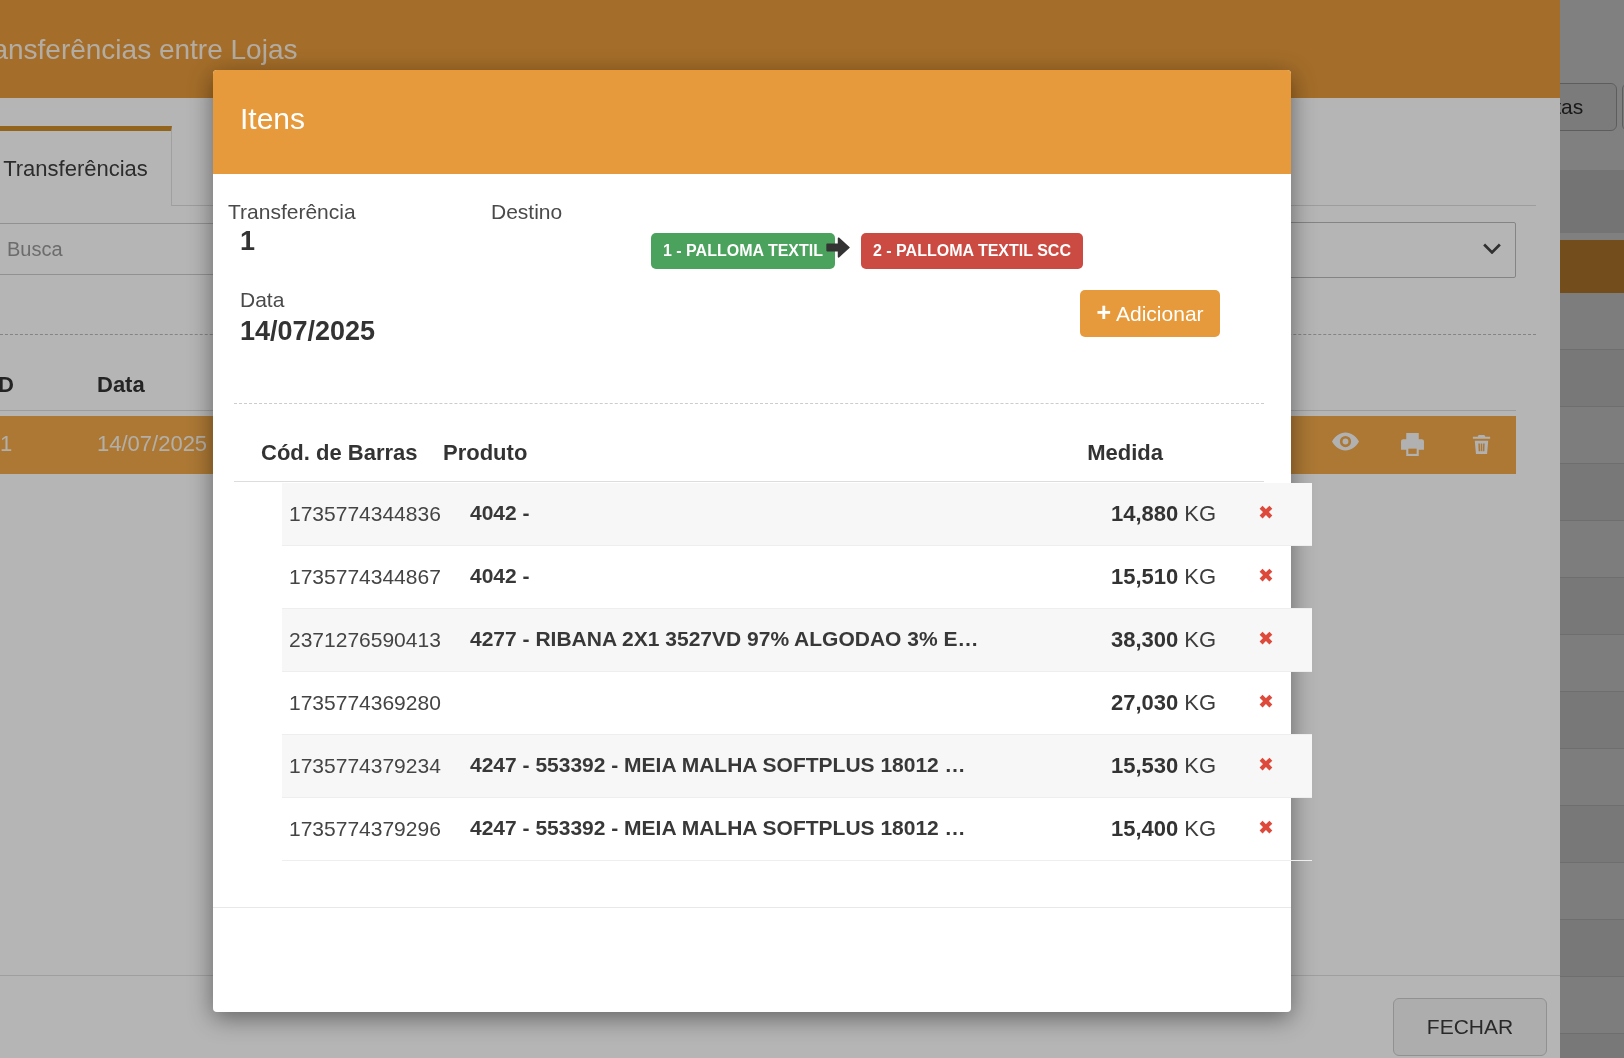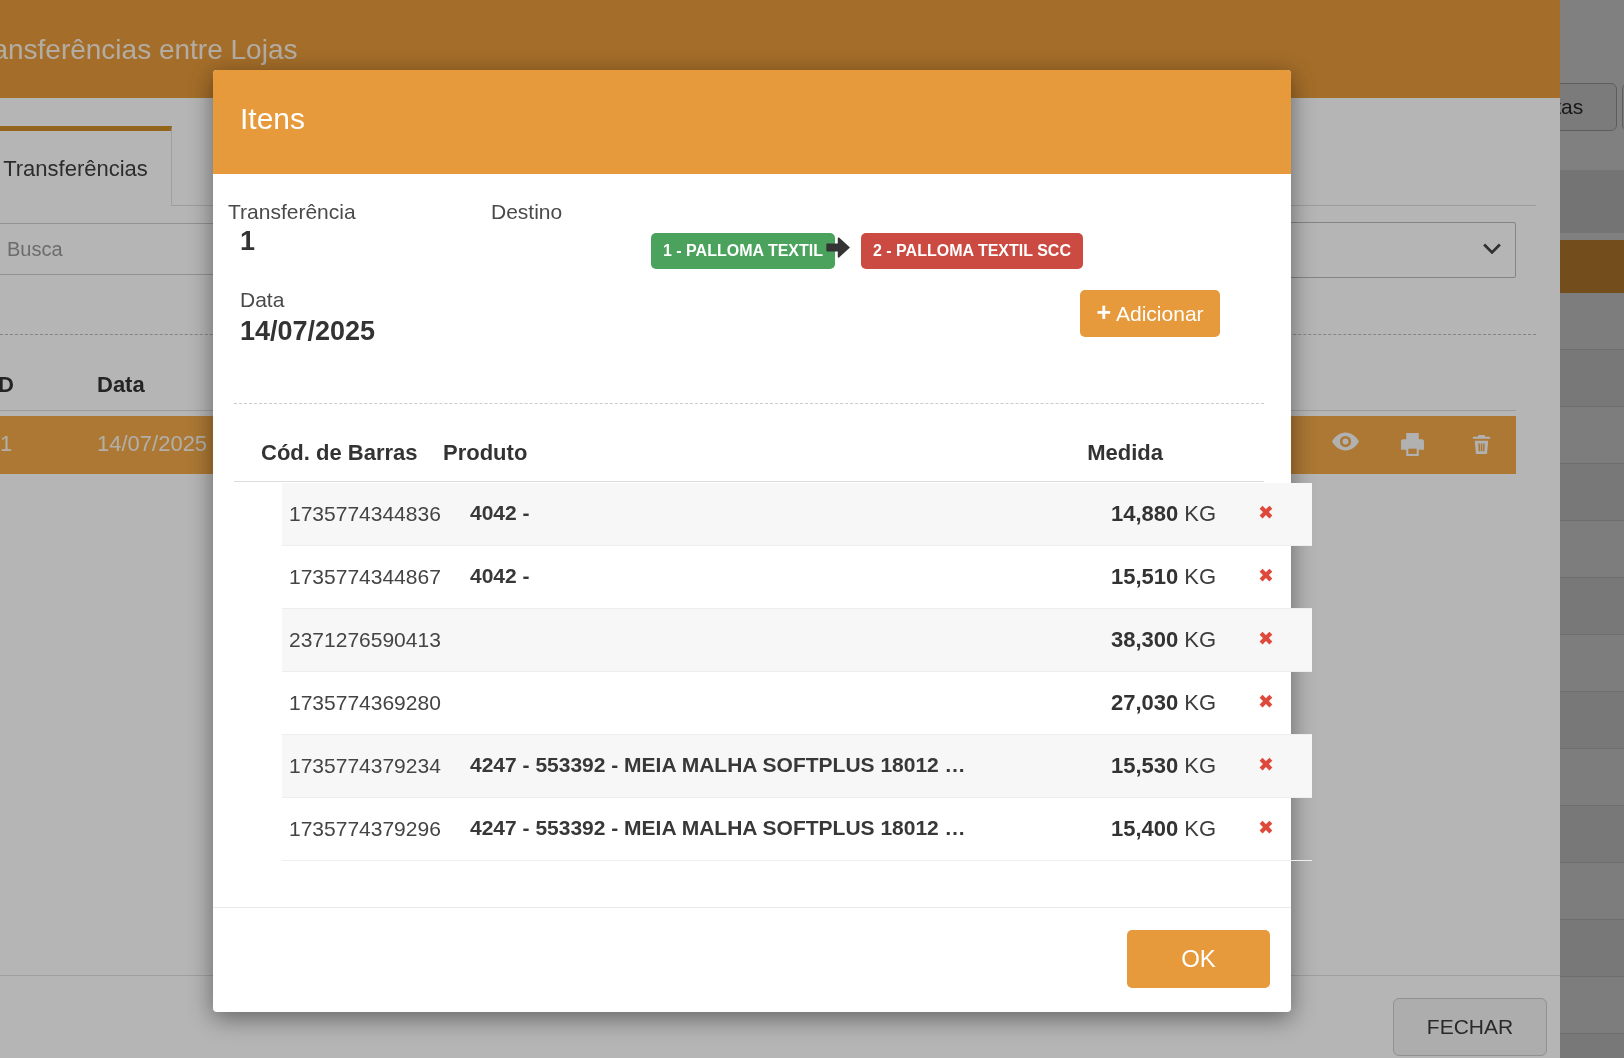--- a/index.html
+++ b/index.html
@@ -213,20 +213,21 @@
       <div class="m-row">
         <span class="barcode">1735774344867</span>
         <span class="product">4042 -</span>
         <span class="measure">
           <span class="num">15,510</span><span class="unit">KG</span>
         </span>
         <span class="remove">✖</span>
       </div>
       <div class="m-row">
         <span class="barcode">2371276590413</span>
+        <span class="product">4277 - RIBANA 2X1 3527VD 97% ALGODAO 3% E…</span>
         <span class="measure">
           <span class="num">38,300</span><span class="unit">KG</span>
         </span>
         <span class="remove">✖</span>
       </div>
       <div class="m-row">
         <span class="barcode">1735774369280</span>
         <span class="measure">
           <span class="num">27,030</span><span class="unit">KG</span>
         </span>
@@ -244,16 +245,15 @@
         <span class="barcode">1735774379296</span>
         <span class="product">4247 - 553392 - MEIA MALHA SOFTPLUS 18012 …</span>
         <span class="measure">
           <span class="num">15,400</span><span class="unit">KG</span>
         </span>
         <span class="remove">✖</span>
       </div>
     </div>
 
     <div class="m-footline"></div>
-    <button class="m-ok">OK</button>
   </div>
 
 </div>
 
 </body></html>

